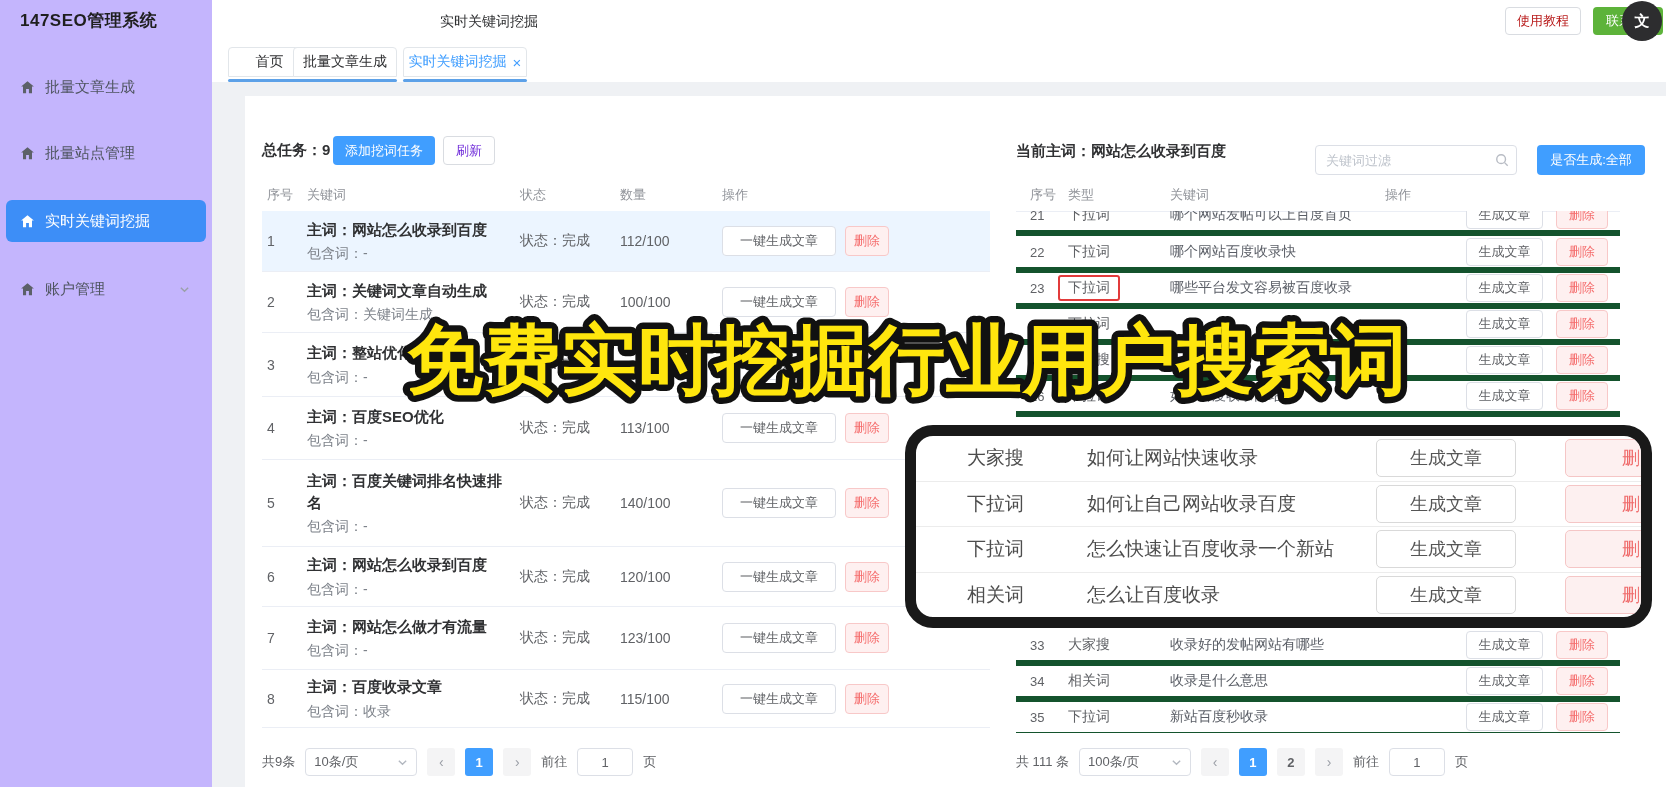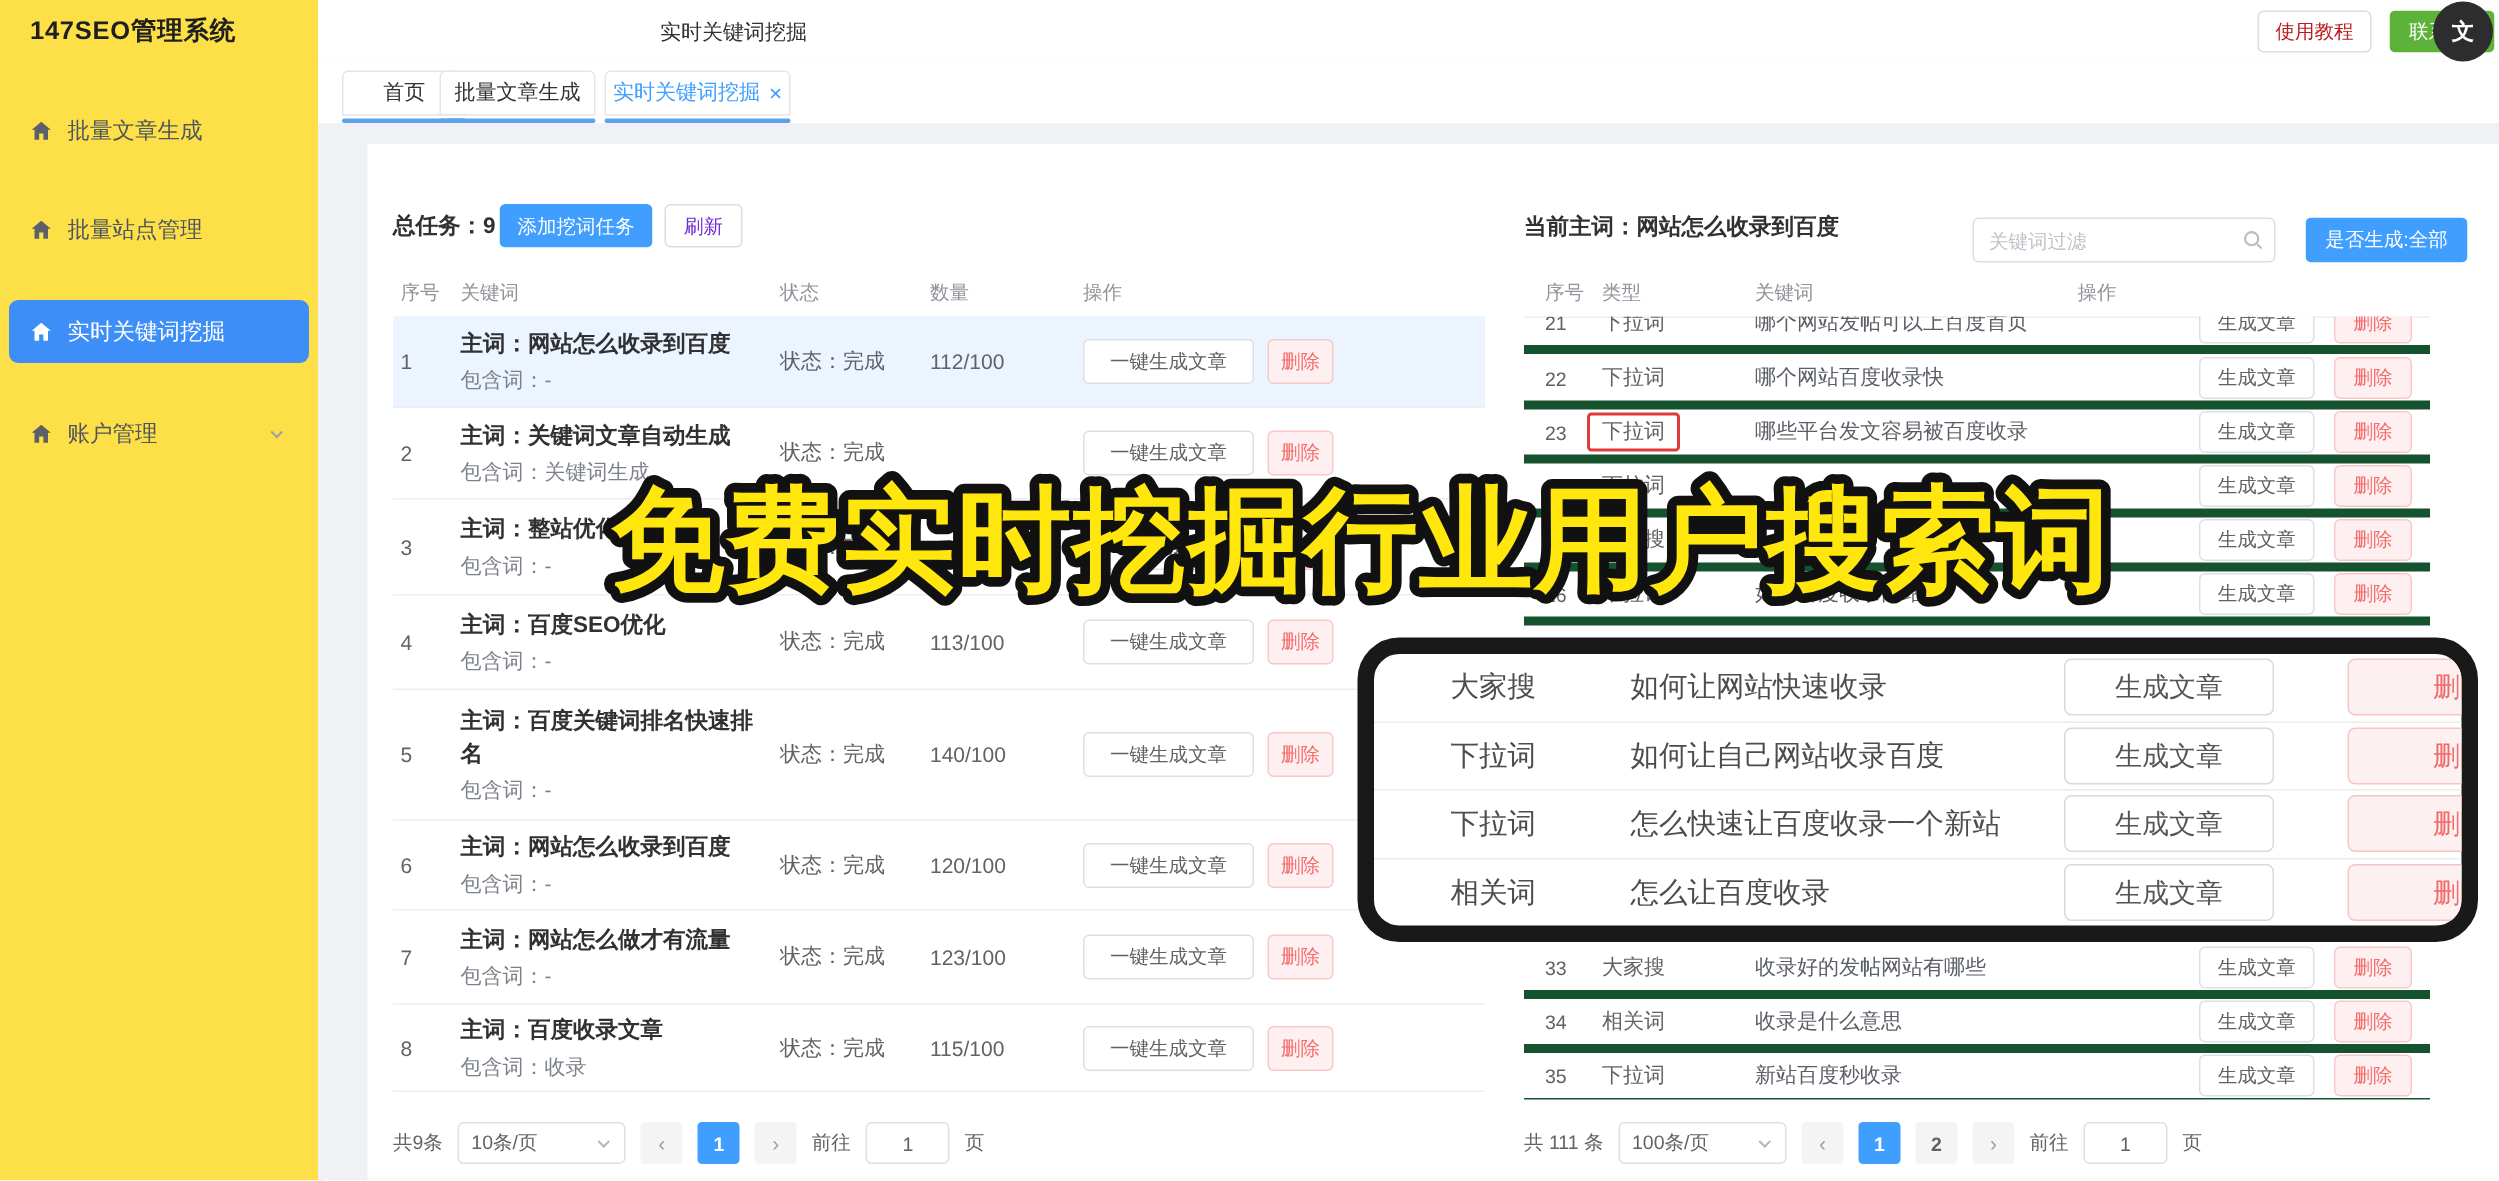--- a/index.html
+++ b/index.html
@@ -1,19 +1,19 @@
 <!DOCTYPE html>
 <html><head>
 <meta charset="utf-8">
 <style>
   html,body{margin:0;padding:0;background:#fff;}
   #root{position:relative;width:1666px;height:787px;overflow:hidden;background:#fff;
         font-family:"Liberation Sans","DejaVu Sans",sans-serif;color:#303133;}
   
-  .sidebar{position:absolute;left:0;top:0;width:212px;height:787px;background:#fde047;border-right:3px solid #a3a3a3;}
+  .sidebar{position:absolute;left:0;top:0;width:212px;height:787px;background:#c4b5fd;border-right:3px solid #a3a3a3;}
   .app-title{position:absolute;left:20px;top:9px;font-size:17px;font-weight:bold;color:#1f1f1f;letter-spacing:.5px;}
   .side-item{position:absolute;left:6px;width:200px;height:34px;display:flex;align-items:center;gap:10px;
              padding-left:14px;box-sizing:border-box;font-size:15px;color:#4f5560;cursor:pointer;}
   .side-item .icon{display:flex;align-items:center;color:#5c6068;}
   .side-item.active{background:#3d8ef7;color:#fff;height:42px;border-radius:6px;}
   .side-item.active .icon{color:#fff;}
   .side-chev{margin-left:auto;margin-right:16px;color:#9aa0a8;display:flex;align-items:center;}
   
   .topbar{position:absolute;left:212px;top:0;width:1454px;height:41px;background:#fff;border-bottom:1px solid #eef0f2;}
   .breadcrumb{position:absolute;left:228px;top:13px;font-size:14px;color:#303133;}
@@ -187,20 +187,21 @@
           <button class="btn btn-del">删除</button>
         </div>
       </div>
       <div class="lrow" style="top: 61px; height: 61px;">
         <div class="cell lc-num">2</div>
         <div class="cell lc-kw">
           <div class="t">主词：关键词文章自动生成</div>
           <div class="s">包含词：关键词生成</div>
         </div>
         <div class="cell lc-st">状态：完成</div>
+        <div class="cell lc-qty">100/100</div>
         <div class="cell lc-gen">
           <button class="btn btn-gen">一键生成文章</button>
         </div>
         <div class="cell lc-del">
           <button class="btn btn-del">删除</button>
         </div>
       </div>
       <div class="lrow" style="top: 122px; height: 64px;">
         <div class="cell lc-num">3</div>
         <div class="cell lc-kw">

